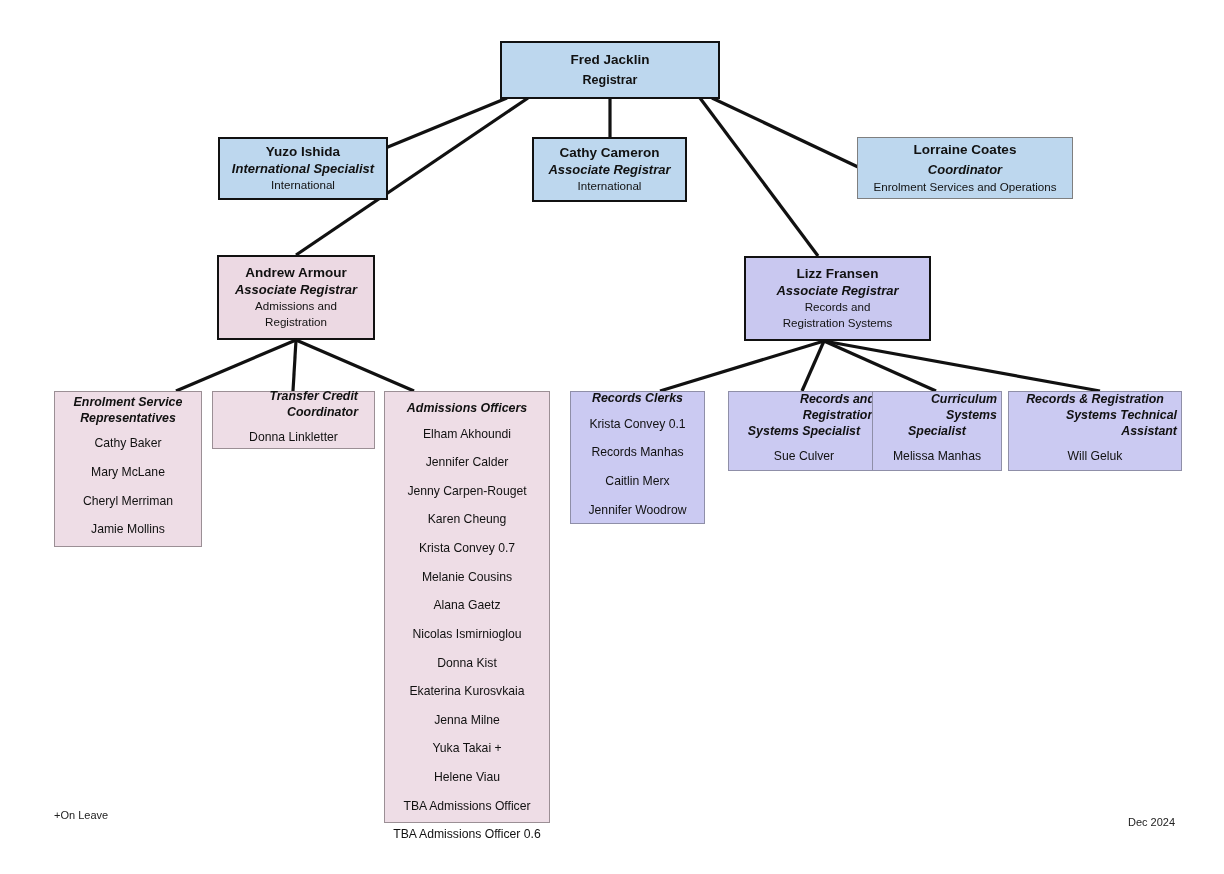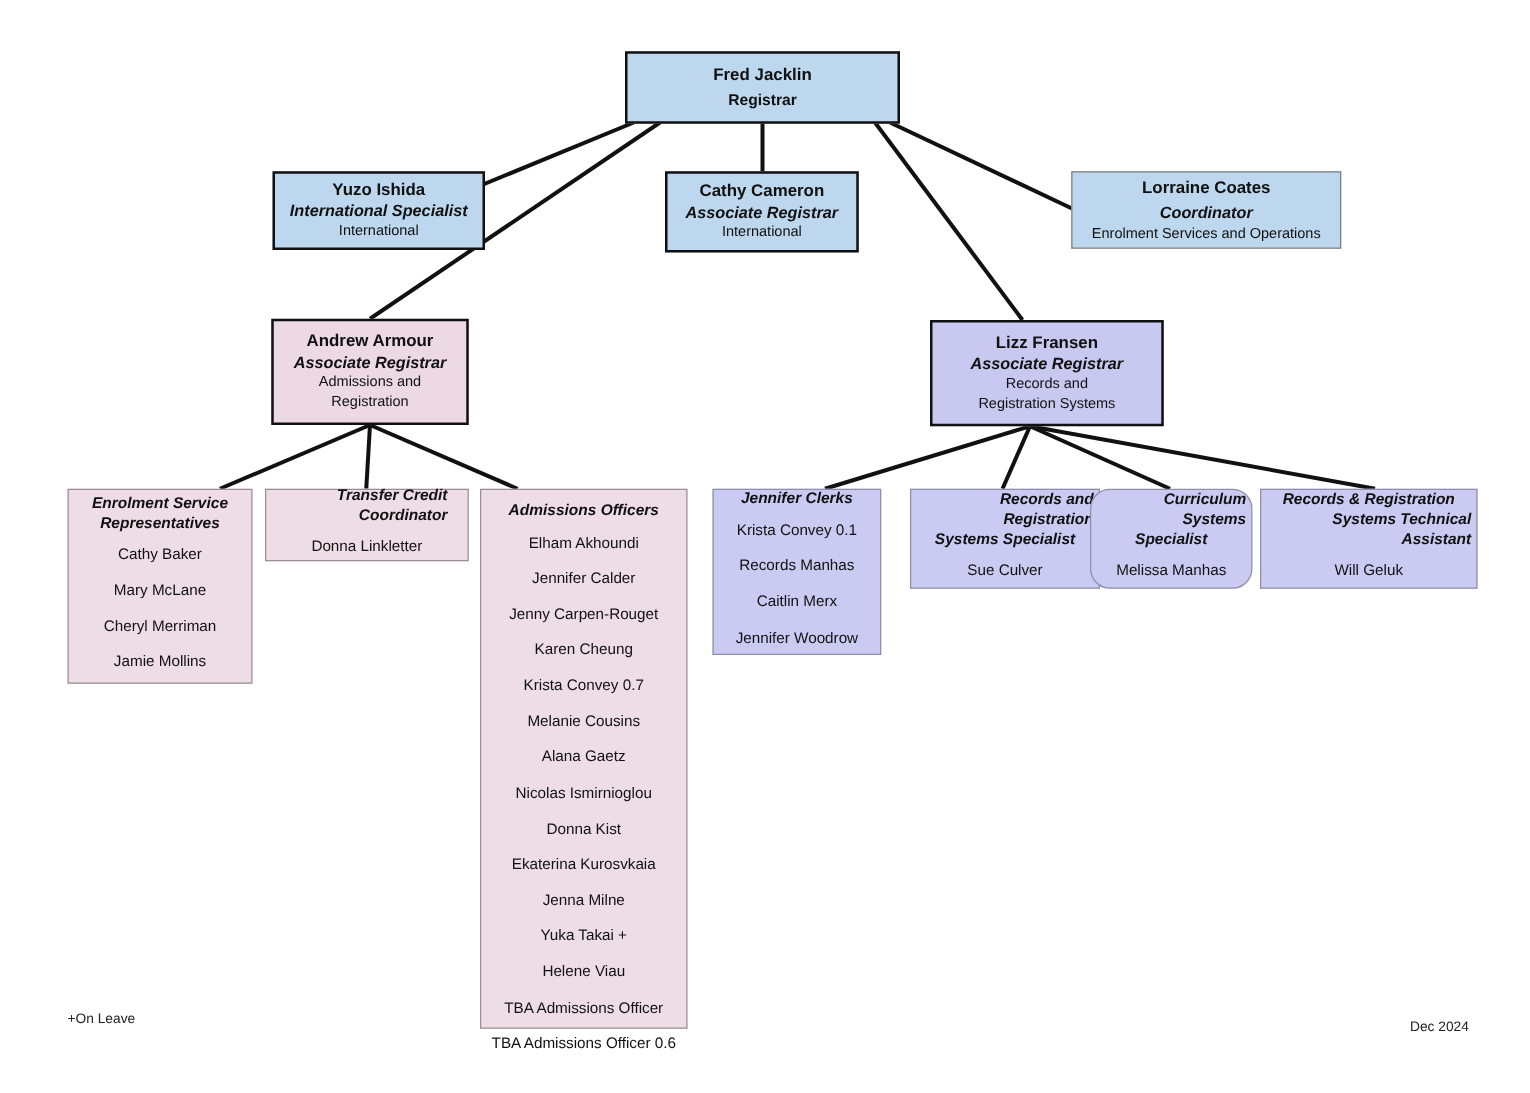--- a/index.html
+++ b/index.html
@@ -123,38 +123,38 @@
         <div class="mem">Ekaterina Kurosvkaia</div>
         <div class="mem">Jenna Milne</div>
         <div class="mem">Yuka Takai +</div>
         <div class="mem">Helene Viau</div>
         <div class="mem">TBA Admissions Officer</div>
         <div class="mem">TBA Admissions Officer 0.6</div>
       </div>
   </div>
 
   <div class="node purple-thin" style="left:570px;top:391px;width:135px;height:133px;padding:8px 4px;">
-    <div class="hdr">Jennifer Clerks</div>
+    <div class="hdr">Records Clerks</div>
     <div class="stack">
         <div class="mem">Krista Convey 0.1</div>
         <div class="mem">Records Manhas</div>
         <div class="mem">Caitlin Merx</div>
         <div class="mem">Jennifer  Woodrow</div>
       </div>
   </div>
 
   <div class="node purple-thin" style="left:728px;top:391px;width:152px;height:80px;padding:8px 4px;">
     <div class="hdr">Records and Registration</div>
     <div class="hdr" style="margin-top:-4px;">Systems Specialist</div>
     <div class="stack">
         <div class="mem">Sue Culver</div>
       </div>
   </div>
 
-  <div class="node purple-thin" style="left:872px;top:391px;width:130px;height:80px;padding:8px 4px;border-radius:16px;">
+  <div class="node purple-thin" style="left:872px;top:391px;width:130px;height:80px;padding:8px 4px;">
     <div class="hdr">Curriculum Systems</div>
     <div class="hdr" style="margin-top:-4px;">Specialist</div>
     <div class="stack">
         <div class="mem">Melissa Manhas</div>
       </div>
   </div>
 
   <div class="node purple-thin" style="left:1008px;top:391px;width:174px;height:80px;padding:8px 4px;">
     <div class="hdr">Records &amp; Registration</div>
     <div class="hdr" style="margin-top:-4px;">Systems Technical Assistant</div>

